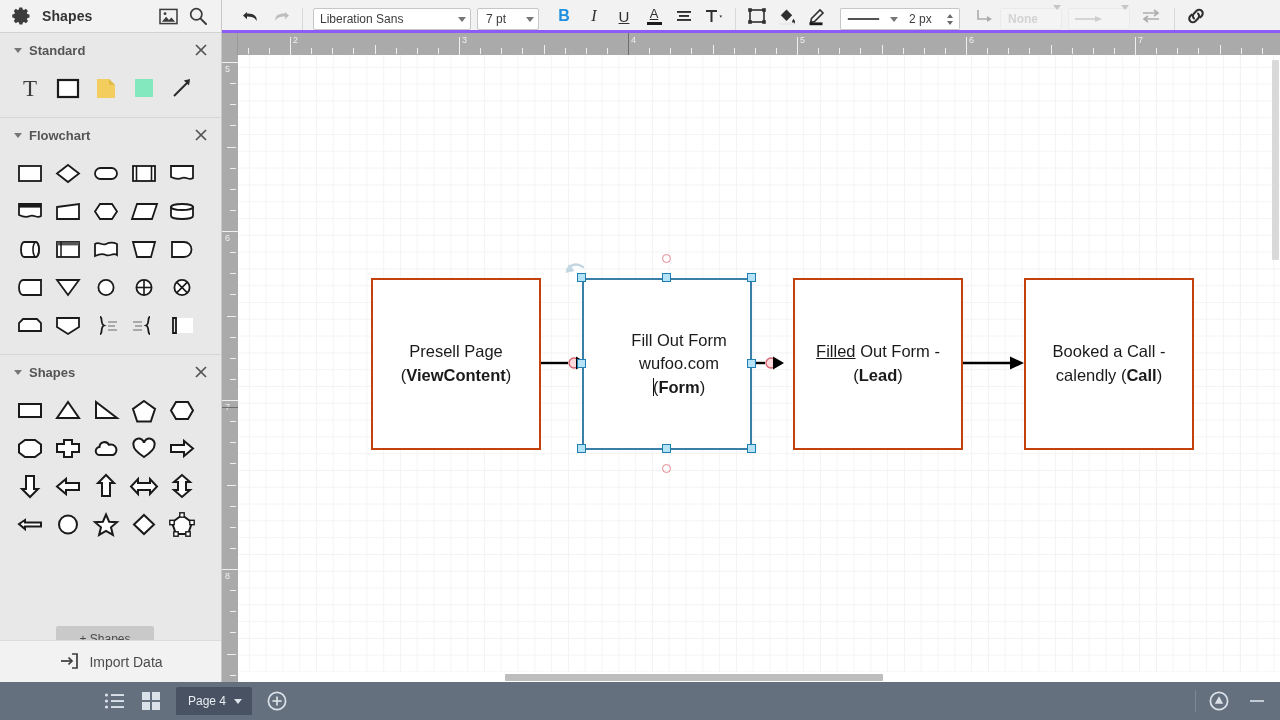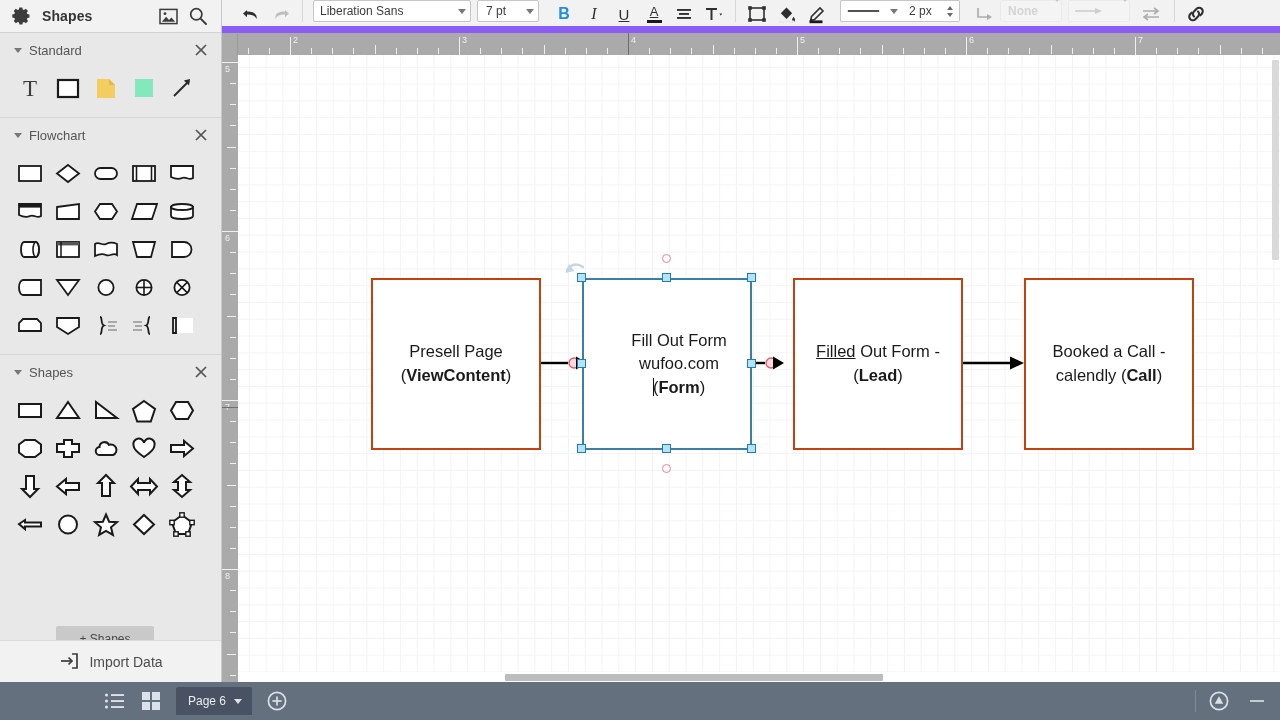--- a/index.html
+++ b/index.html
@@ -34,21 +34,21 @@
   .section { }
   .section-head {
     height: 34px; display: flex; align-items: center;
     padding: 0 12px 0 14px; position: relative;
   }
   .section-head .caret {
     width: 0; height: 0; border-left: 4.5px solid transparent;
     border-right: 4.5px solid transparent; border-top: 5px solid #777;
     margin-right: 7px;
   }
-  .section-head .label { font-size: 13px; color: #555; font-weight: 400; }
+  .section-head .label { font-size: 13px; color: #555; font-weight: 700; }
   .section-head .closex {
     position: absolute; right: 12px; top: 50%; transform: translateY(-50%);
     width: 16px; height: 16px;
   }
   .shape-grid {
     display: grid; grid-template-columns: repeat(5, 38px);
     padding: 2px 0 10px 11px; gap: 0px;
   }
   .shape-cell {
     width: 38px; height: 38px; display: flex; align-items: center;
@@ -66,22 +66,22 @@
     position: absolute; left: 0; bottom: 0; width: 222px; height: 42px;
     background: #f2f2f2; border-top: 1px solid #dcdcdc;
     display: flex; align-items: center; justify-content: center;
   }
   #import-data .ico { width: 20px; height: 20px; margin-right: 10px; }
   #import-data .txt { font-size: 14px; color: #4c4c4c; }
 
   
   #toolbar {
     position: absolute; left: 222px; top: 0; width: 1058px; height: 33px;
-    background: #f2f2f2; border-bottom: 7px solid #8b5cf6;
-    display: flex; align-items: flex-start;
+    background: #f2f2f2; border-bottom: 3px solid #8b5cf6;
+    display: flex; align-items: flex-end;
   }
   .tb-btn {
     width: 30px; height: 28px; display: flex; align-items: center;
     justify-content: center; border-radius: 2px; flex: none;
   }
   .tb-div { width: 1px; height: 22px; background: #d8d8d8; margin: 0 6px; flex:none; }
   .combo {
     height: 22px; border: 1px solid #c6c6c6; background: #fff;
     display: flex; align-items: center; border-radius: 2px; flex: none;
   }
@@ -890,21 +890,21 @@
     </div>
     <div class="bicon">
       <svg width="20" height="20" viewBox="0 0 20 20">
         <rect x="1" y="1" width="8" height="8" fill="#dbe1e8"></rect>
           <rect x="11" y="1" width="8" height="8" fill="#dbe1e8"></rect>
         <rect x="1" y="11" width="8" height="8" fill="#dbe1e8"></rect>
           <rect x="11" y="11" width="8" height="8" fill="#dbe1e8"></rect>
       </svg>
     </div>
     <div id="page-tab">
-      <span>Page 6</span>
+      <span>Page 4</span>
       <i class="tri-down"></i>
     </div>
     <div id="add-page" class="bicon">
       <svg width="22" height="22" viewBox="0 0 22 22">
         <circle cx="11" cy="11" r="8.6" fill="none" stroke="#dbe1e8" stroke-width="1.7"></circle>
         <line x1="11" y1="6.4" x2="11" y2="15.6" stroke="#dbe1e8" stroke-width="1.7"></line>
         <line x1="6.4" y1="11" x2="15.6" y2="11" stroke="#dbe1e8" stroke-width="1.7"></line>
       </svg>
     </div>
 

